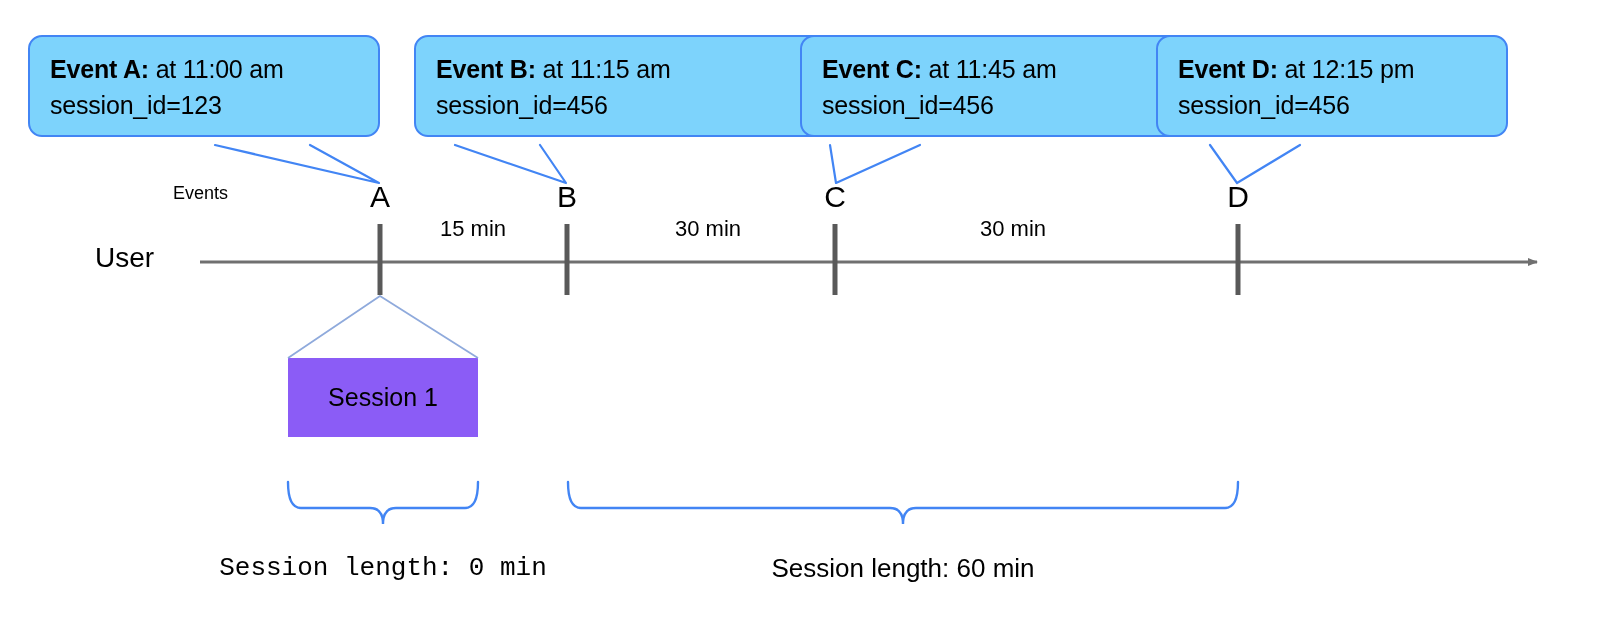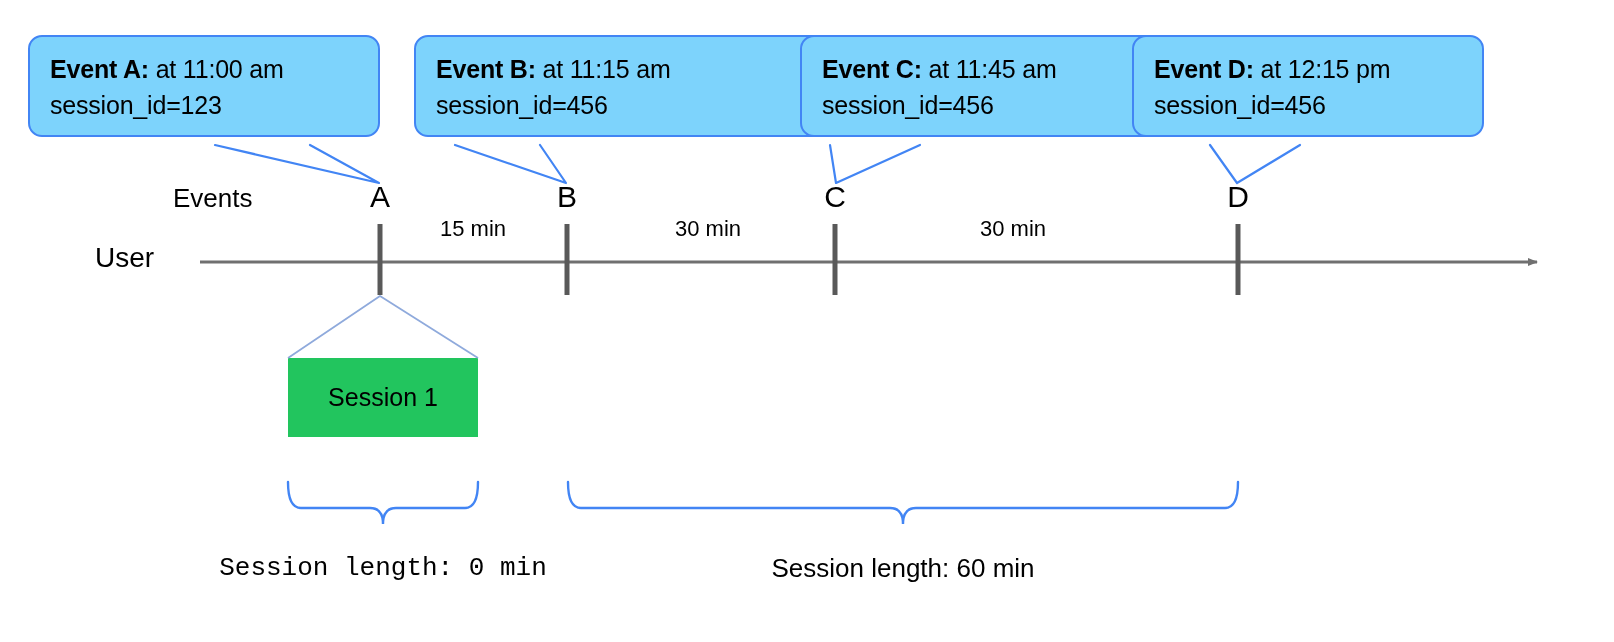--- a/index.html
+++ b/index.html
@@ -24,38 +24,38 @@
     white-space:nowrap;
     letter-spacing:-0.2px;
   }
   .callout .ev{font-weight:bold;}
 
   
   #vec{position:absolute;left:0;top:0;width:1614px;height:642px;z-index:2;}
 
   
   .axlabel{position:absolute;color:#000;white-space:nowrap;}
-  #events-label{font-size:26px;left:173px;top:183px;}
+  #events-label{font-size:18px;left:173px;top:183px;}
   #user-label{font-size:28px;left:95px;top:242px;text-align:right;}
 
   
   .evletter{
     position:absolute;font-size:30px;color:#000;
     transform:translateX(-50%);top:180px;
   }
   
   .gaplabel{
     position:absolute;font-size:22px;color:#000;
     transform:translateX(-50%);top:216px;white-space:nowrap;
   }
 
   
   .sessionbar{
     position:absolute;
-    background:#22c55e;
+    background:#8b5cf6;
     display:flex;align-items:center;justify-content:center;
     font-size:25px;color:#000;
     z-index:1;
   }
 
   
   .lenlabel{
     position:absolute;font-size:26px;color:#000;
     transform:translateX(-50%);top:553px;white-space:nowrap;
   }
@@ -95,21 +95,21 @@
   <div class="callout" style="left:414px;top:35px;width:412px;">
     <div class="ln"><span class="ev">Event B:</span><span> at 11:15 am</span></div>
     <div class="ln">session_id=456</div>
   </div>
 
   <div class="callout" style="left:800px;top:35px;width:389px;">
     <div class="ln"><span class="ev">Event C:</span><span> at 11:45 am</span></div>
     <div class="ln">session_id=456</div>
   </div>
 
-  <div class="callout" style="left:1132px;top:35px;width:352px;">
+  <div class="callout" style="left:1156px;top:35px;width:352px;">
     <div class="ln"><span class="ev">Event D:</span><span> at 12:15 pm</span></div>
     <div class="ln">session_id=456</div>
   </div>
 
   <div class="axlabel" id="events-label">Events</div>
   <div class="axlabel" id="user-label">User</div>
 
   <div class="evletter" style="left:380px;">A</div>
   <div class="evletter" style="left:567px;">B</div>
   <div class="evletter" style="left:835px;">C</div>

